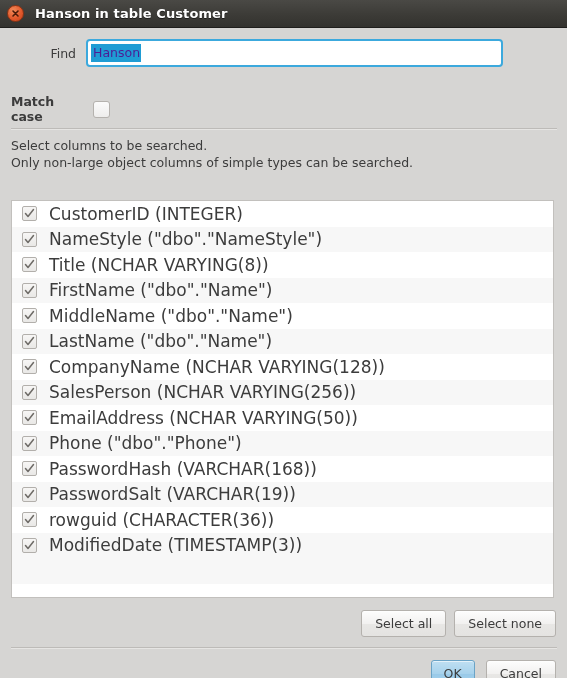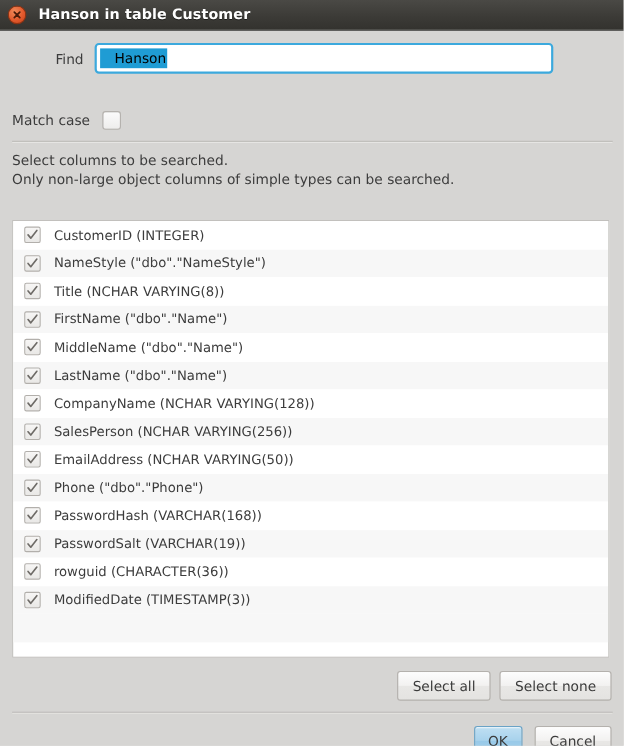--- a/index.html
+++ b/index.html
@@ -84,35 +84,36 @@
     border: 2px solid #3ca9dd;
     border-radius: 4px;
     display: flex;
     align-items: center;
     padding-left: 3px;
     cursor: text;
     overflow: hidden;
   }
   .find-value {
     background: #1f9cd4;
-    color: #000000;
-    font-size: 12.5px;
-    padding: 1px 1px 2px 13px;
+    color: #4c1d95;
+    font-size: 12.5px;
+    padding: 1px 1px 2px 2px;
     line-height: 15px;
     white-space: pre;
   }
 
   
   .matchcase-row {
     position: absolute;
     left: 0; top: 70px;
     width: 512px;
     height: 22px;
     display: flex;
     align-items: center;
+    font-weight: bold;
   }
   .matchcase-label {
     width: 86px;
     text-align: left;
     padding-left: 11px;
     box-sizing: border-box;
     font-size: 12.5px;
     color: #3c3c3c;
   }
   .checkbox-empty {
@@ -181,21 +182,21 @@
     border: 1px solid #b2afab;
     border-radius: 2px;
     display: flex;
     align-items: center;
     justify-content: center;
     cursor: pointer;
   }
   .checkbox-checked svg { display: block; }
   .col-label {
     margin-left: 12px;
-    font-size: 12px;
+    font-size: 17px;
     color: #3c3c3c;
     white-space: nowrap;
   }
   .col-filler {
     height: 25.5px;
     background: #f7f7f7;
   }
 
   
   .select-btn-row {

